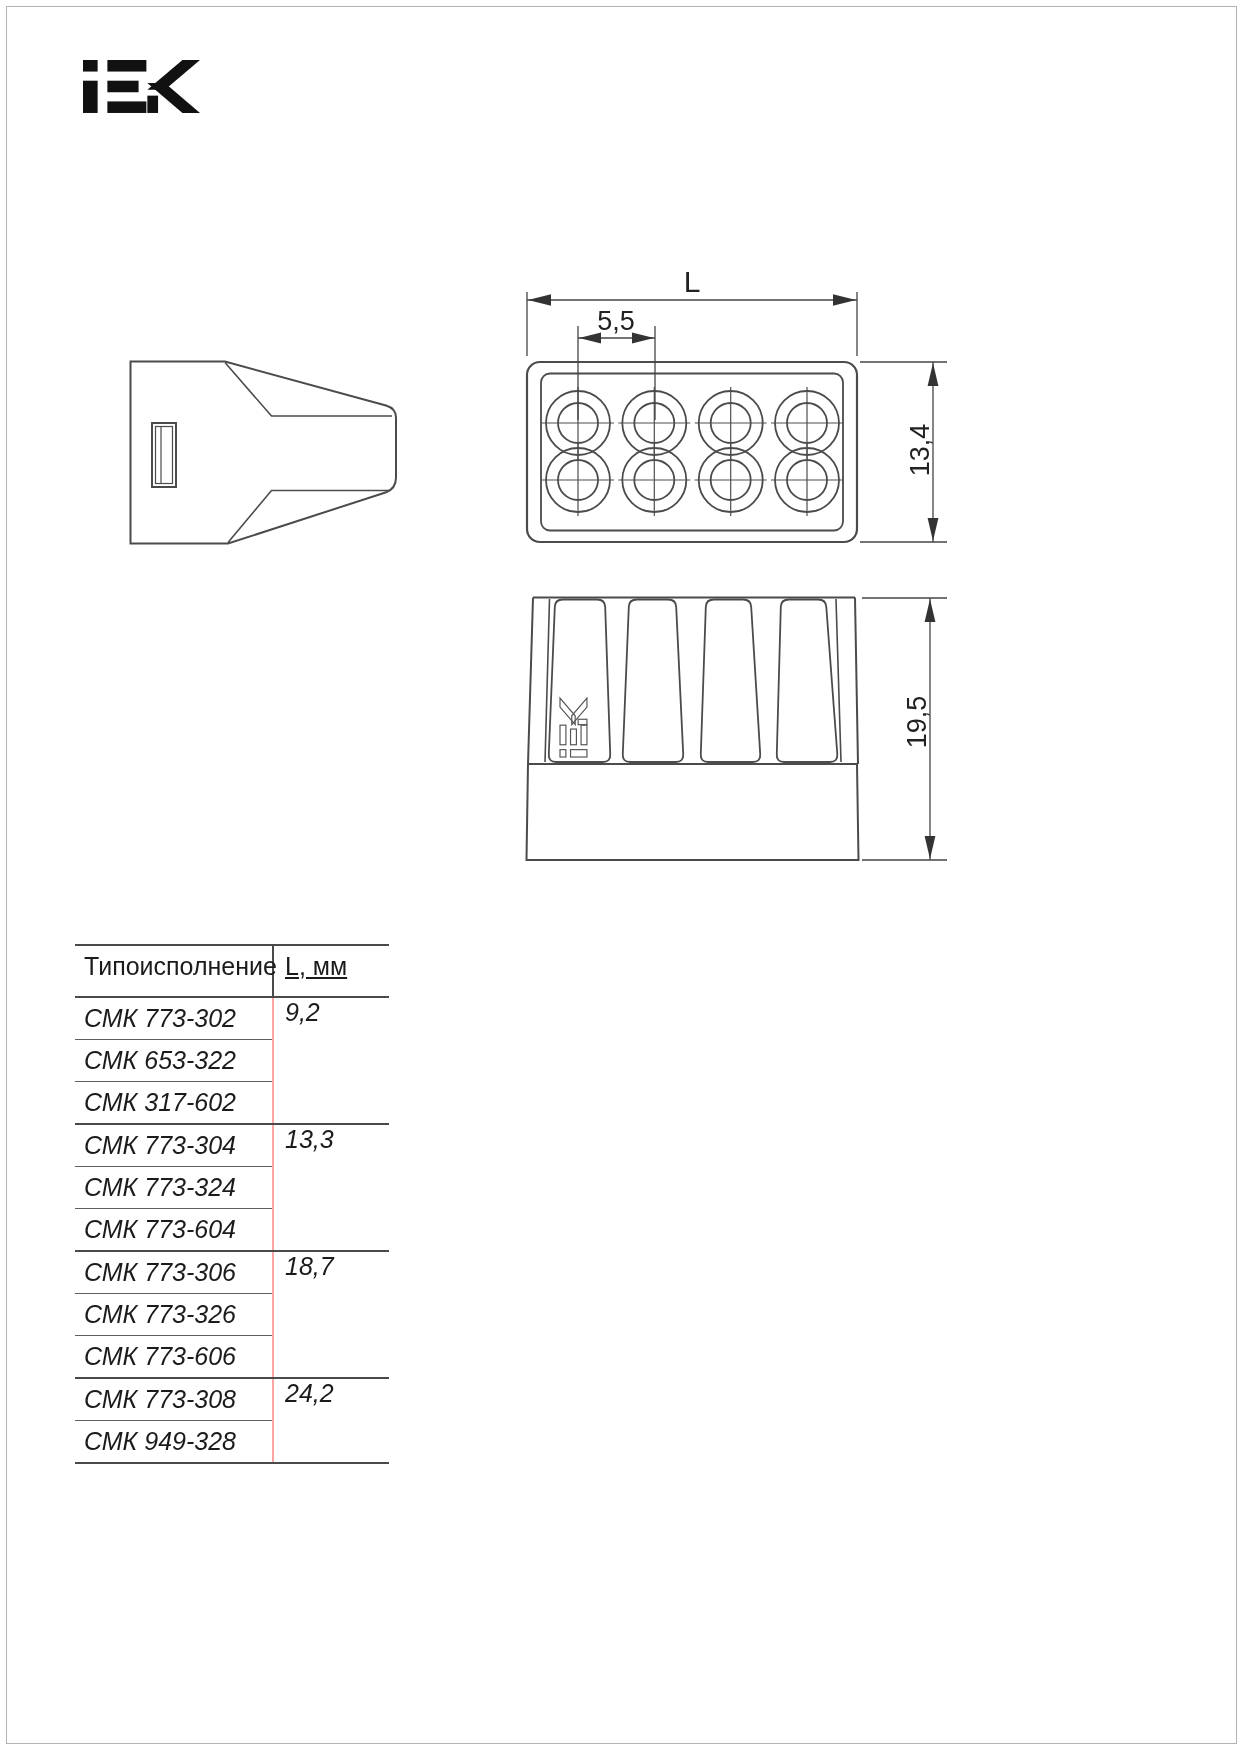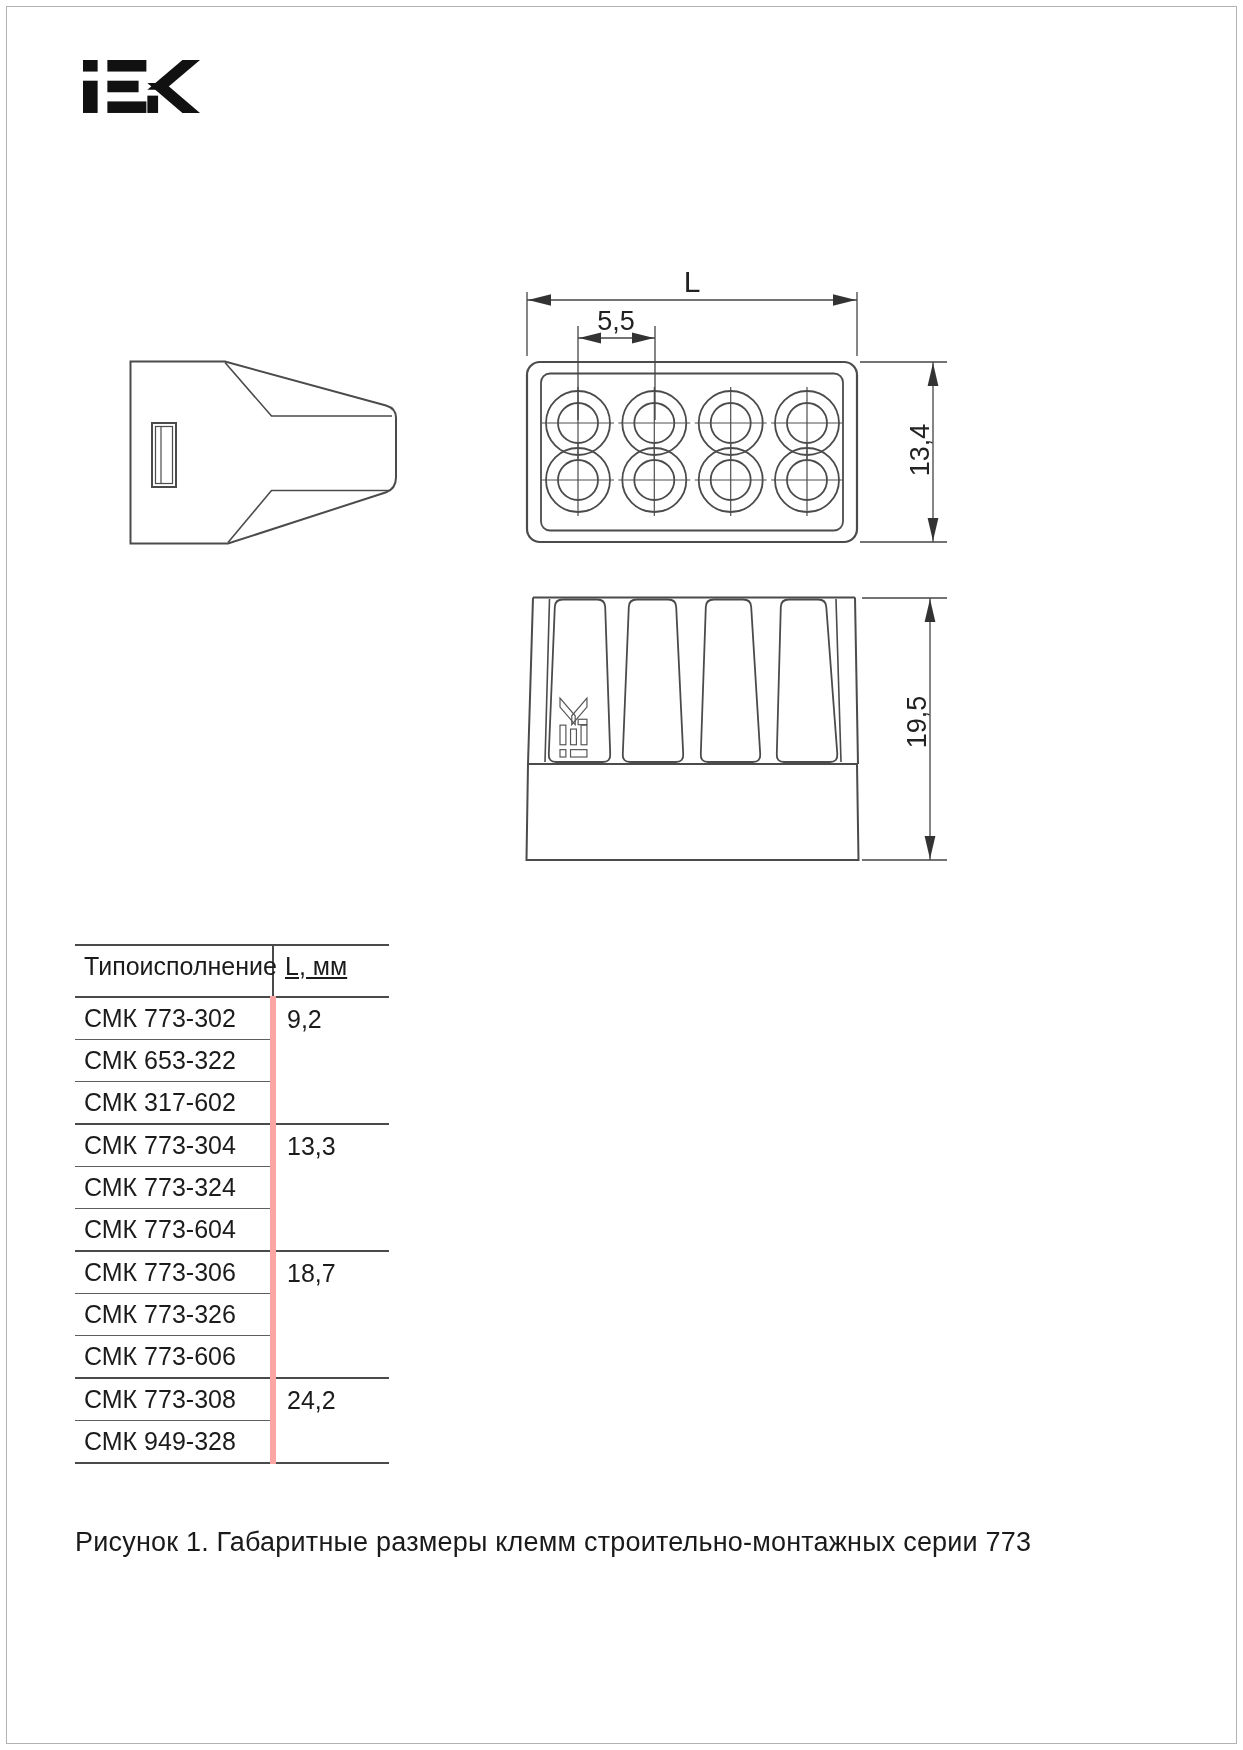--- a/index.html
+++ b/index.html
@@ -17,26 +17,26 @@
     border-top:2px solid #4a4a4a;
     font-size:25px;color:#1b1b1b;
   }
   #size-table col.c1{width:198px;}
   #size-table col.c2{width:116px;}
   #size-table th{
     font-weight:normal;text-align:left;height:41px;padding:0 0 9px 9px;
     border-bottom:2px solid #4a4a4a;vertical-align:middle;
   }
   #size-table th.hdr2{border-left:2px solid #4a4a4a;padding-left:11px;text-decoration:underline;}
-  #size-table td{height:41px;padding:0 0 0 9px;vertical-align:middle;}
+  #size-table td{height:41px;padding:0 0 0 9px;vertical-align:middle;font-style:italic;}
   #size-table td.c1{border-bottom:1px solid #5e5e5e;}
   #size-table td.c1.grp{border-bottom:2px solid #4a4a4a;}
   #size-table td.c2{
-    border-left:6px solid #fca5a5;border-bottom:2px solid #4a4a4a;
-    vertical-align:top;padding-top:7px;padding-left:11px;
+    border-left:2px solid #fca5a5;border-bottom:2px solid #4a4a4a;
+    vertical-align:top;padding-left:11px;
   }
   
   #caption{
     position:absolute;left:75px;top:1527px;font-size:27px;color:#1a1a1a;
     white-space:nowrap;letter-spacing:0.2px;
   }
   text{font-family:"Liberation Sans",sans-serif;fill:#222;}
 </style>
 </head>
 <body>
@@ -217,14 +217,13 @@
         <tr>
           <td class="c1">СМК 773-308</td>
           <td class="c2" rowspan="2">24,2</td>
         </tr>
         <tr>
           <td class="c1 grp">СМК 949-328</td>
         </tr>
       </tbody>
   </table>
 
-  <div id="caption">Рисунок 1. Габаритные размеры клемм строительно-монтажных серии 773</div>
 </div>
 
 </body></html>

